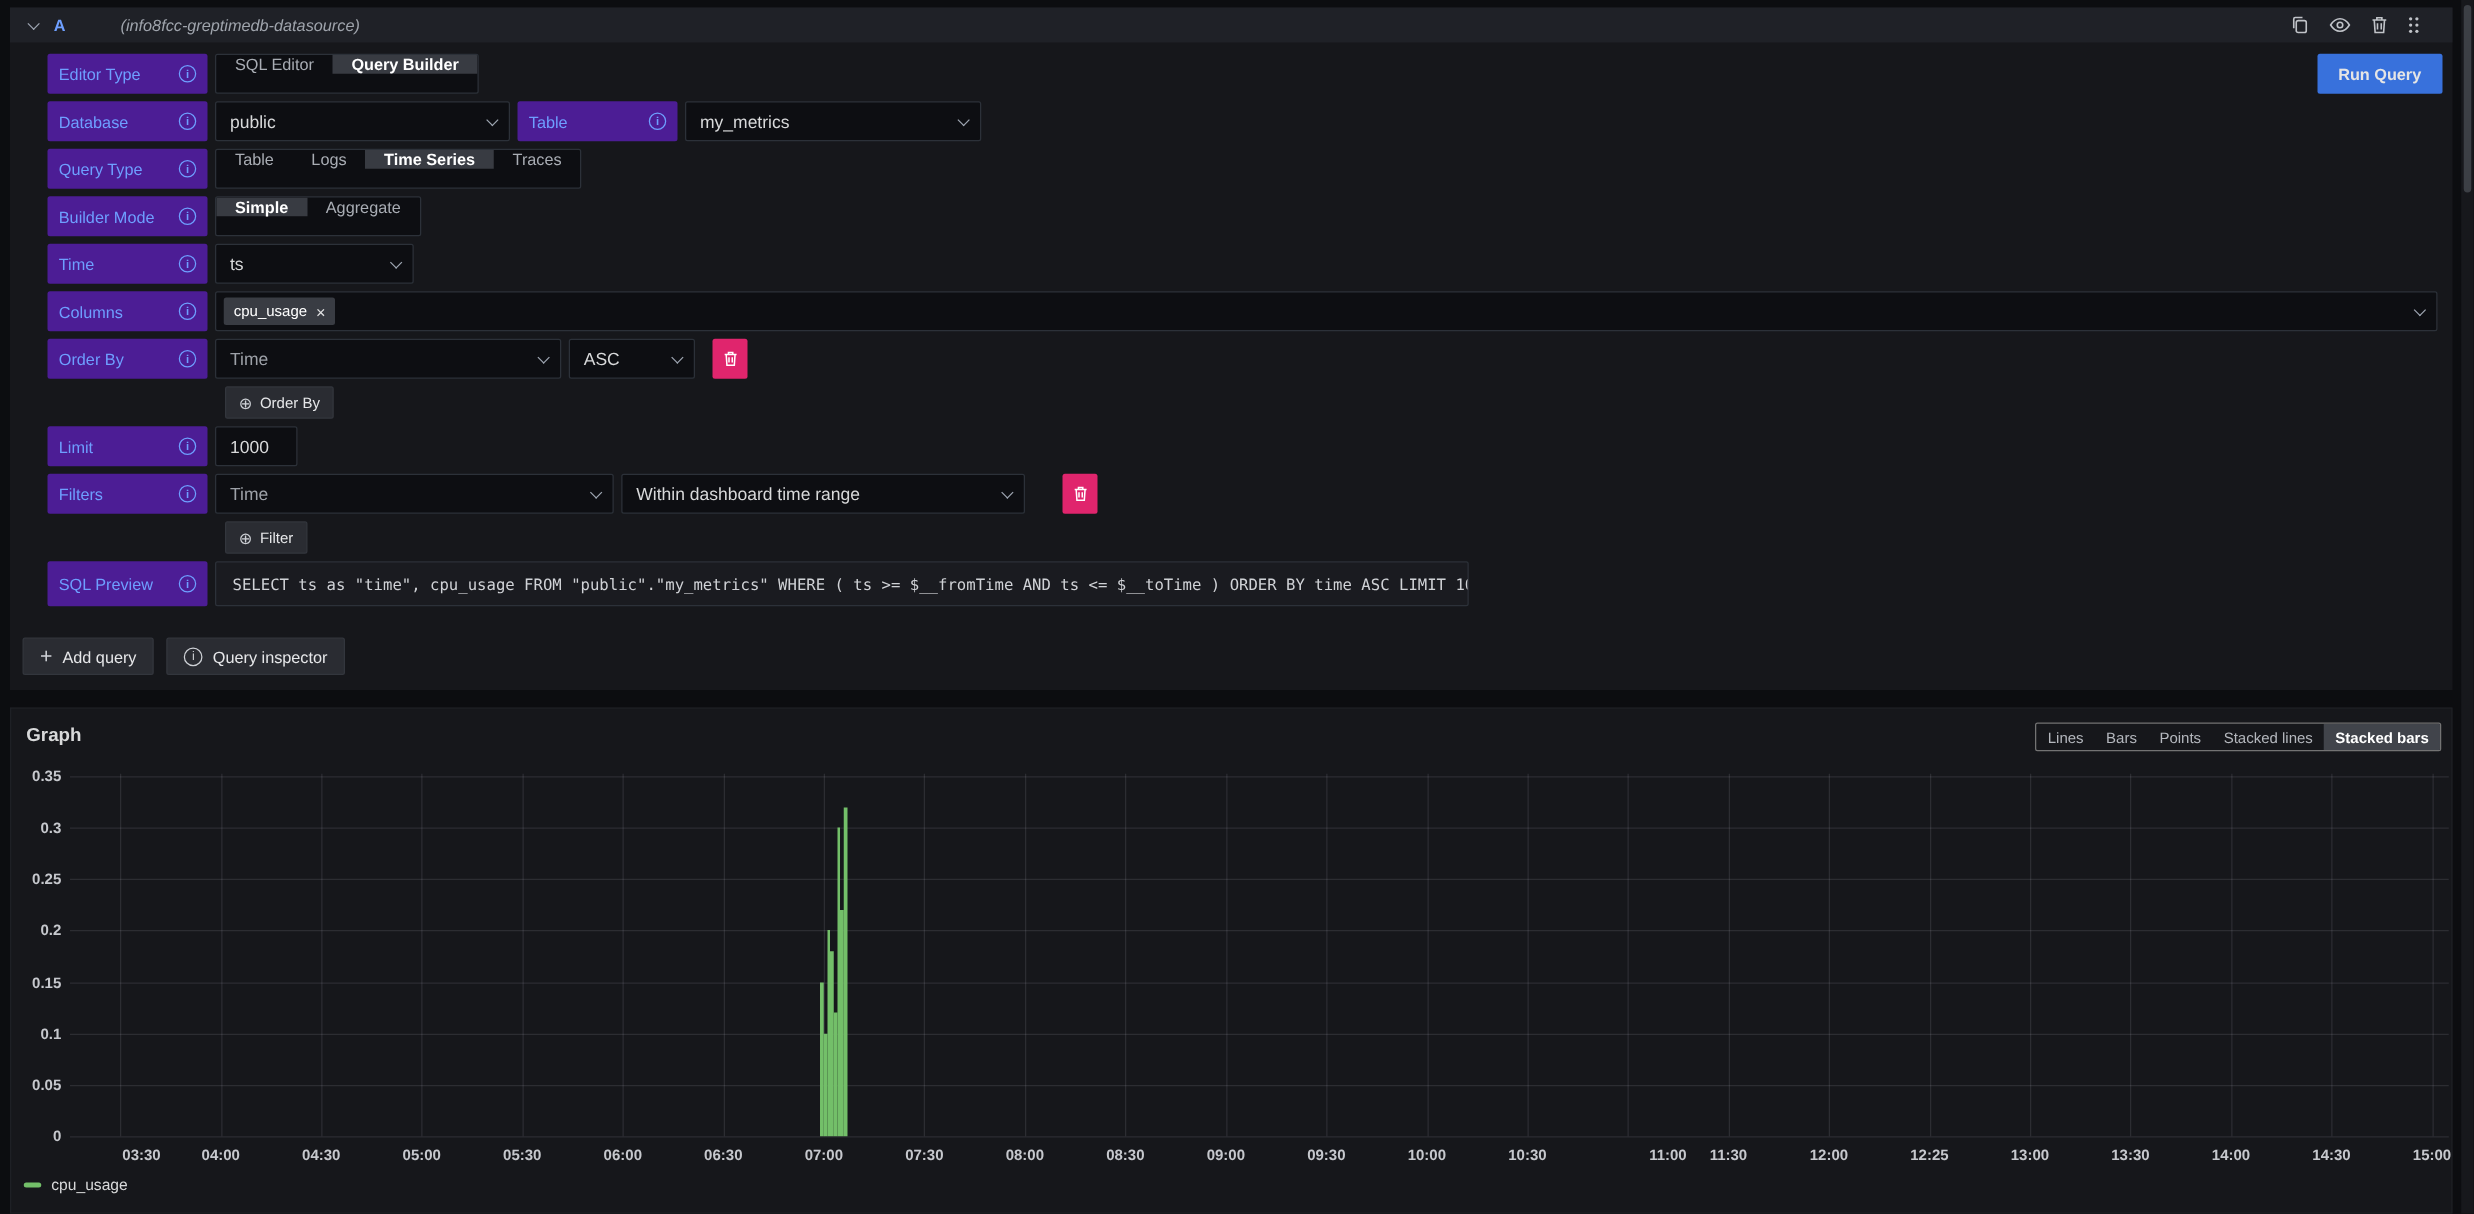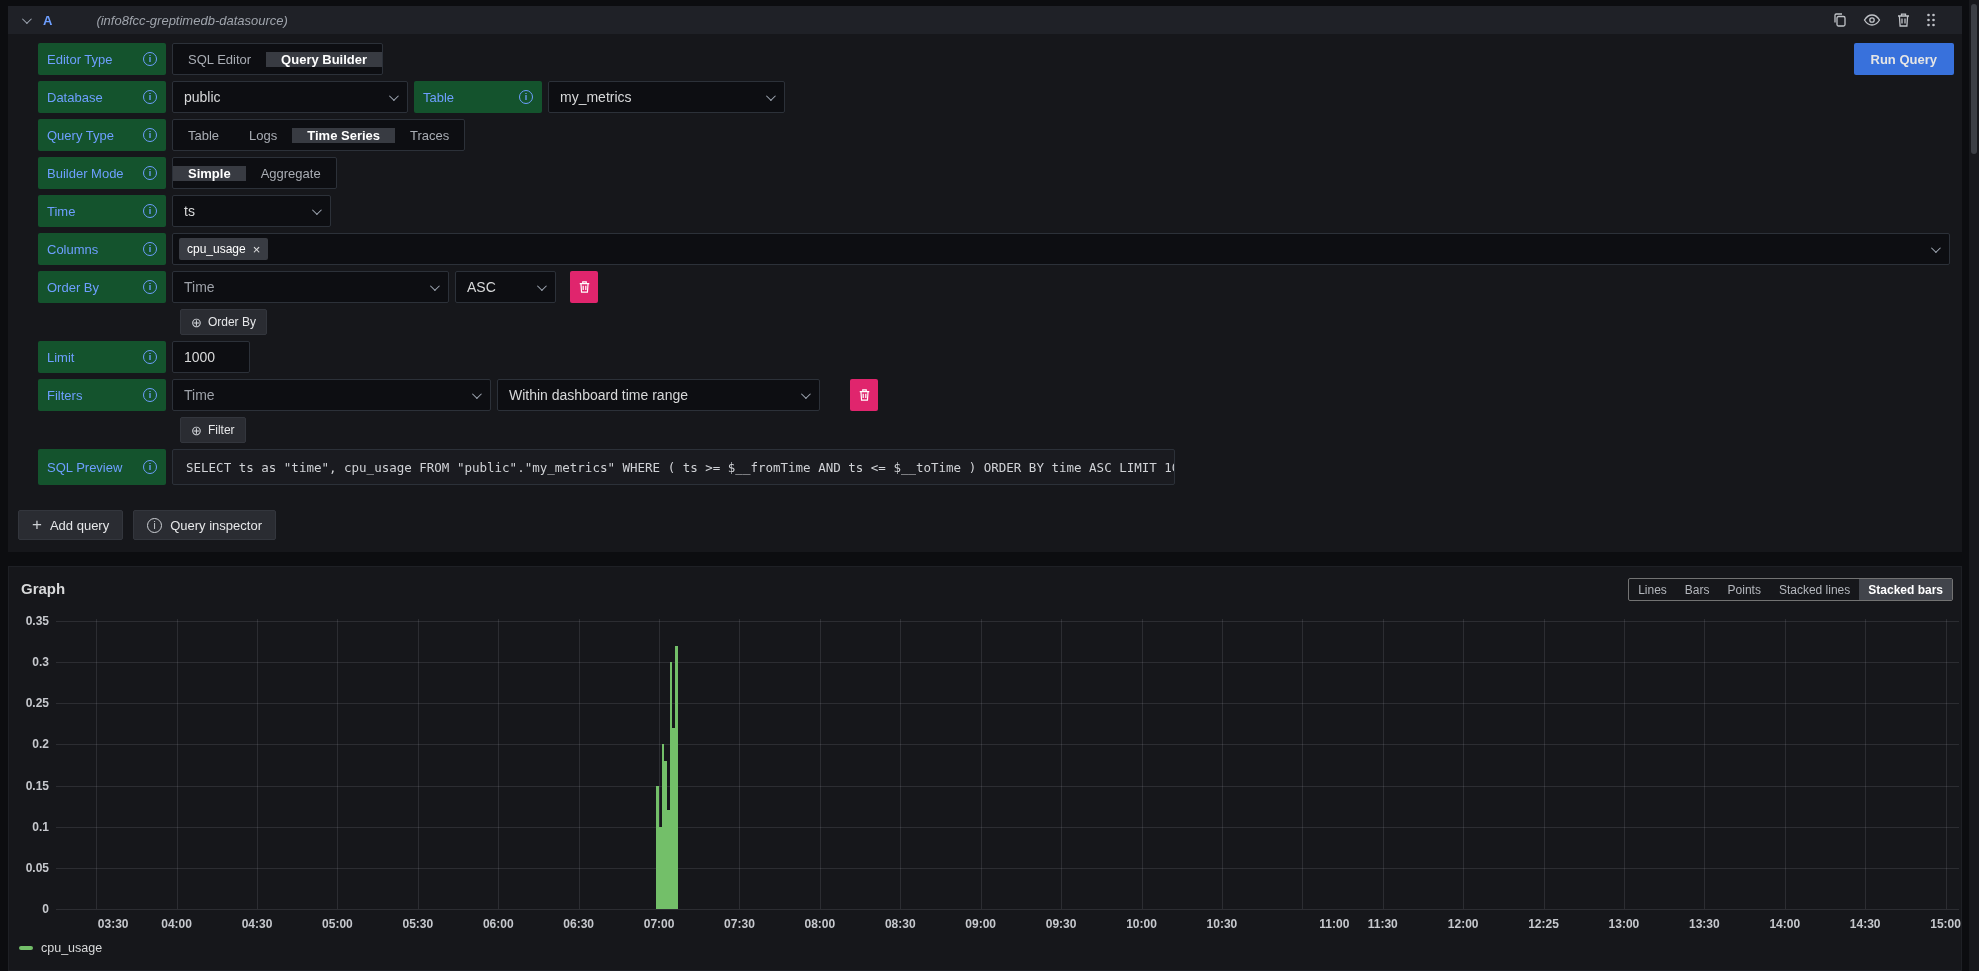--- a/index.html
+++ b/index.html
@@ -37,49 +37,49 @@
     font-family: inherit; font-size: 13px; font-weight: 700; padding: 0 17px; cursor: pointer;
   }
   .rows {
     position: absolute; top: 37px; left: 30px; right: 0;
     display: flex; flex-direction: column; align-items: flex-start; gap: 6px;
   }
   .row { display: flex; align-items: stretch; gap: 6px; height: 32px; }
   .row.small { height: 26px; }
   .row.tall { height: 36px; }
   .lbl {
-    width: 128px; background: #14532d; border-radius: 2px;
+    width: 128px; background: #4c1d95; border-radius: 2px;
     display: flex; align-items: center; justify-content: space-between;
     padding: 16px 9px; color: #6e9fff; font-size: 13px; font-weight: 500;
   }
   .info {
     width: 14px; height: 14px; border: 1.4px solid #6e9fff; border-radius: 50%;
     color: #6e9fff; font-size: 9px; font-weight: 700;
     display: flex; align-items: center; justify-content: center; flex: none;
     cursor: pointer;
   }
   .seg-group {
-    display: flex; align-items: center; background: #0d0e12;
+    display: flex; align-items: flex-start; background: #0d0e12;
     border: 1px solid #2c3139; border-radius: 2px; overflow: hidden;
   }
   .seg {
     border: none; background: transparent; color: #a9adb4;
     font-family: inherit; font-size: 13px; padding: 0 15px; cursor: pointer;
   }
   .seg.sel { background: #383b42; color: #fff; font-weight: 700; }
   .select, .input {
     background: #0d0e12; border: 1px solid #2c3139; border-radius: 2px;
     display: flex; align-items: center; justify-content: space-between;
     padding: 0 11px; font-size: 14px; color: #d8d9da; cursor: pointer;
   }
   .select .val.gray { color: #9da1a8; }
   .input { font-family: inherit; color: #d8d9da; cursor: text; }
   input.input { display: block; }
   .w236{width:236px}.w237{width:237px}.w159{width:159px}.w277{width:277px}
-  .w101{width:101px}.w78{width:78px}.w319{width:319px}.w323{width:323px}
+  .w101{width:101px}.w78{width:66px}.w319{width:319px}.w323{width:323px}
   .colfield { width: 1778px; padding-left: 6px; justify-content: space-between; }
   .tag {
     background: #393c43; color: #fff; font-size: 12px; border-radius: 2px;
     display: flex; align-items: center; gap: 7px; padding: 4px 8px; cursor: pointer;
   }
   .tag .x { opacity: .85; font-size: 13px; line-height: 1; cursor: pointer; }
   .del {
     width: 28px; border: none; border-radius: 2px; background: #e0256d;
     display: flex; align-items: center; justify-content: center; cursor: pointer;
   }

